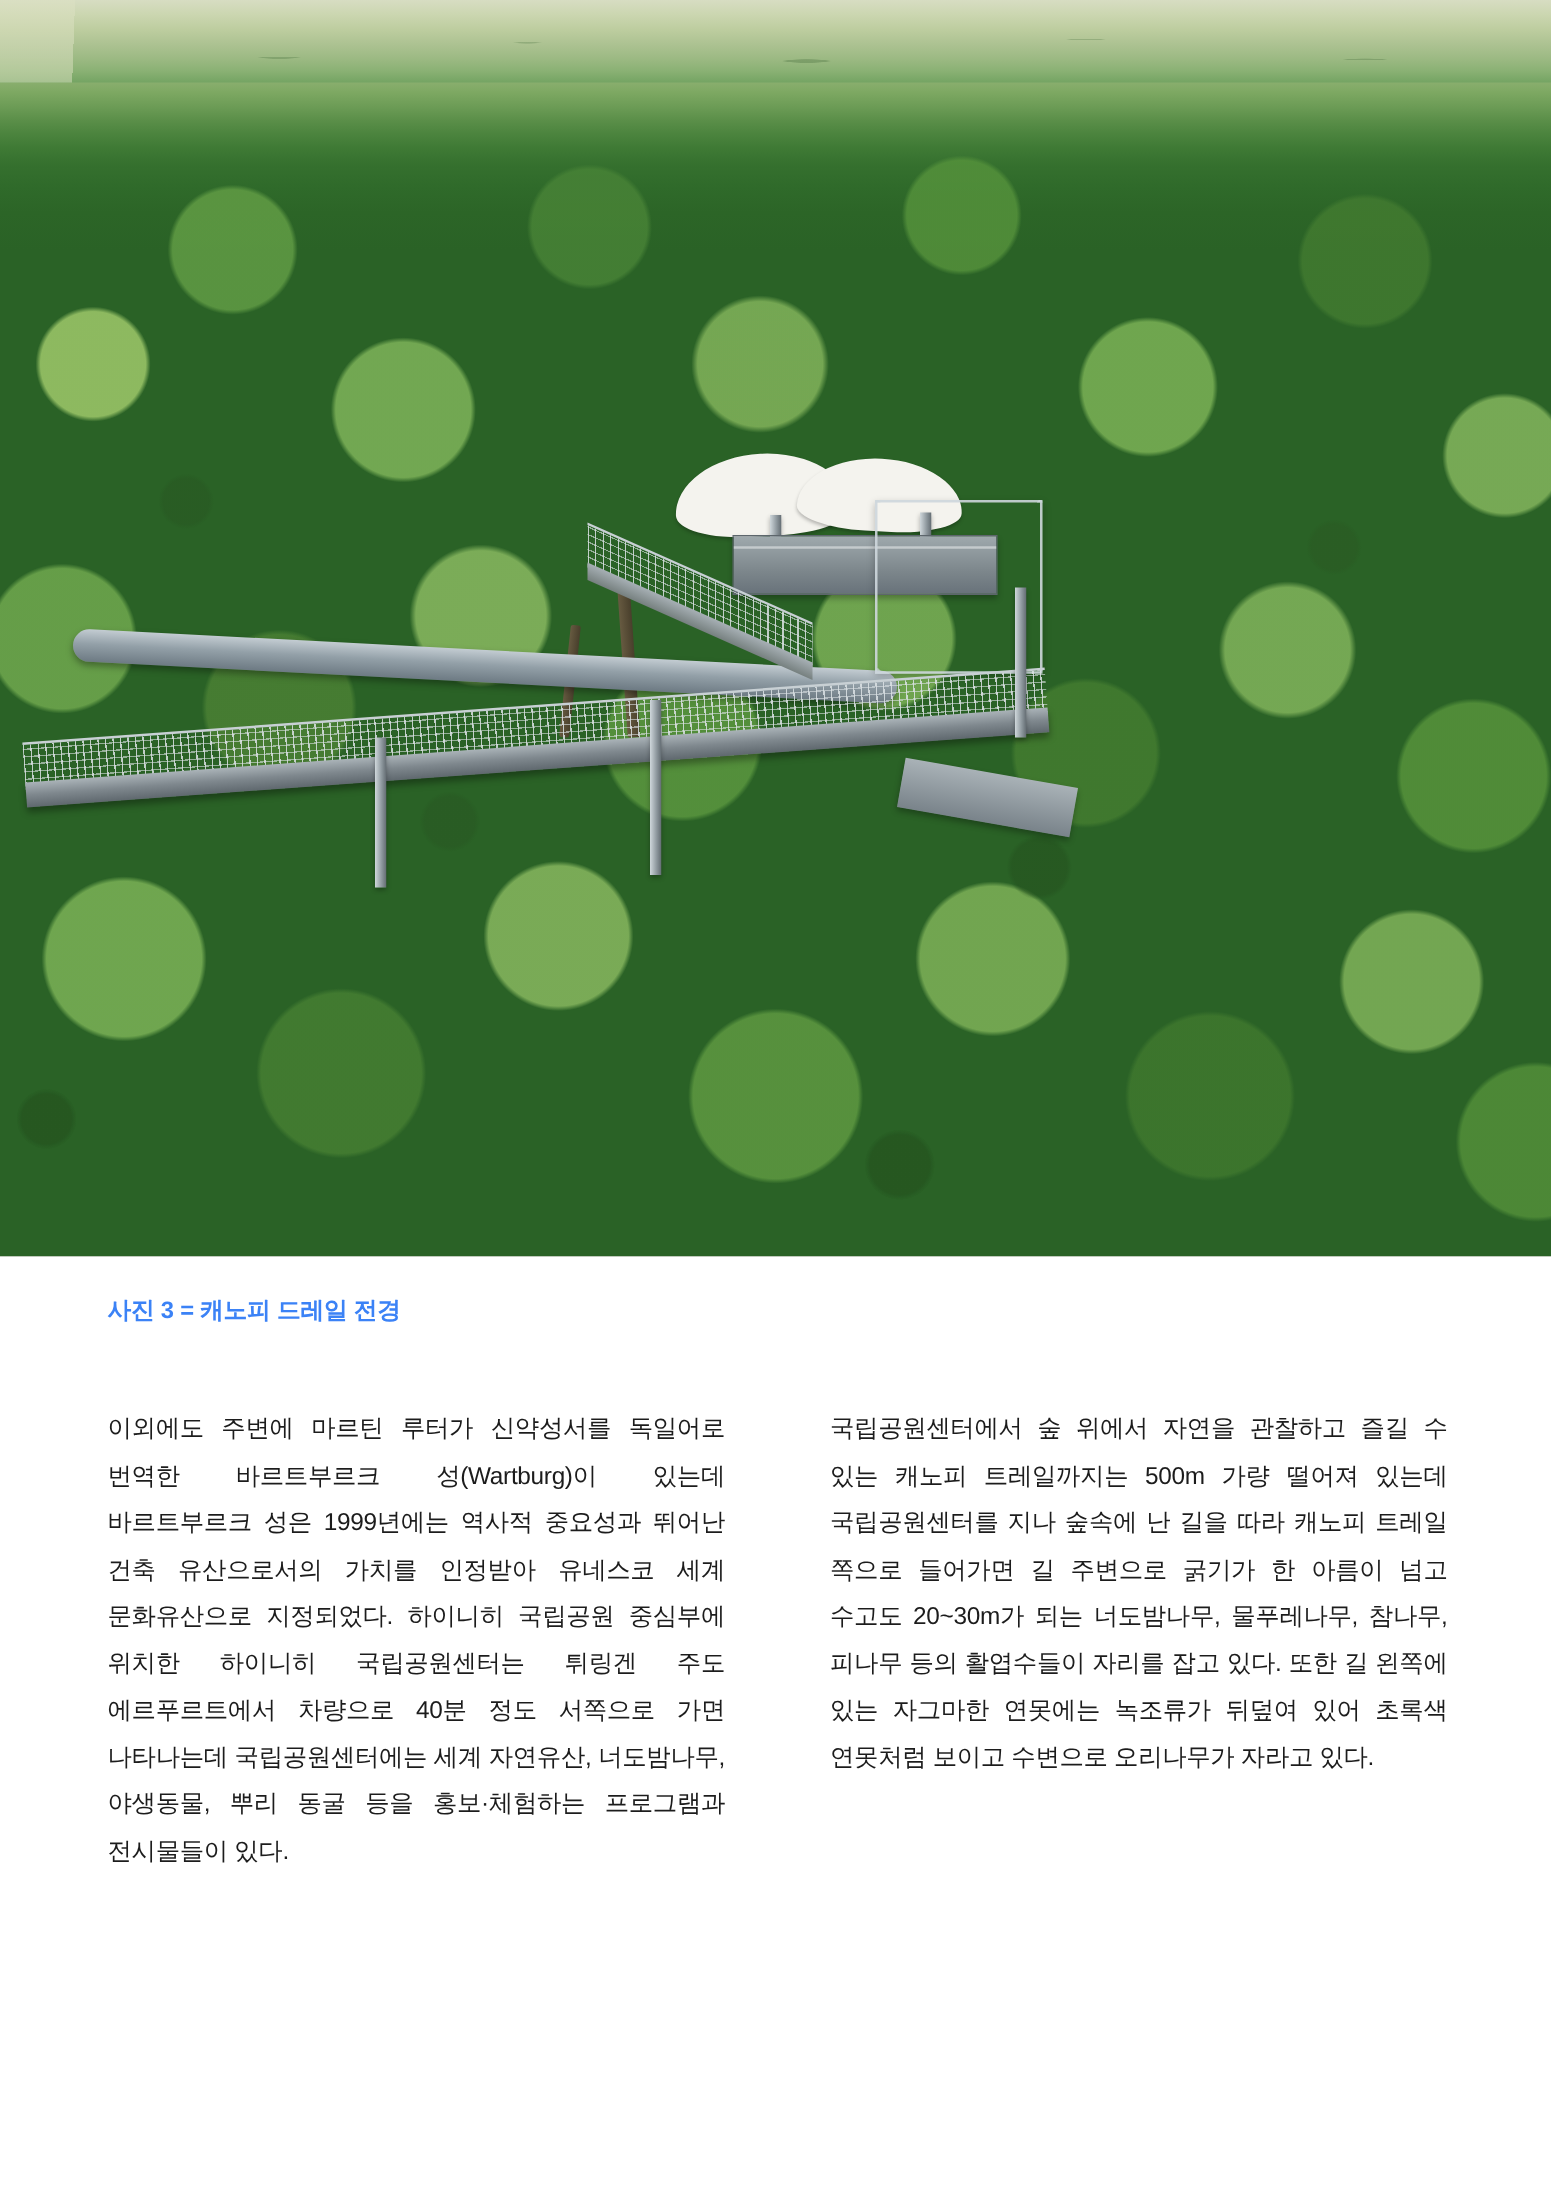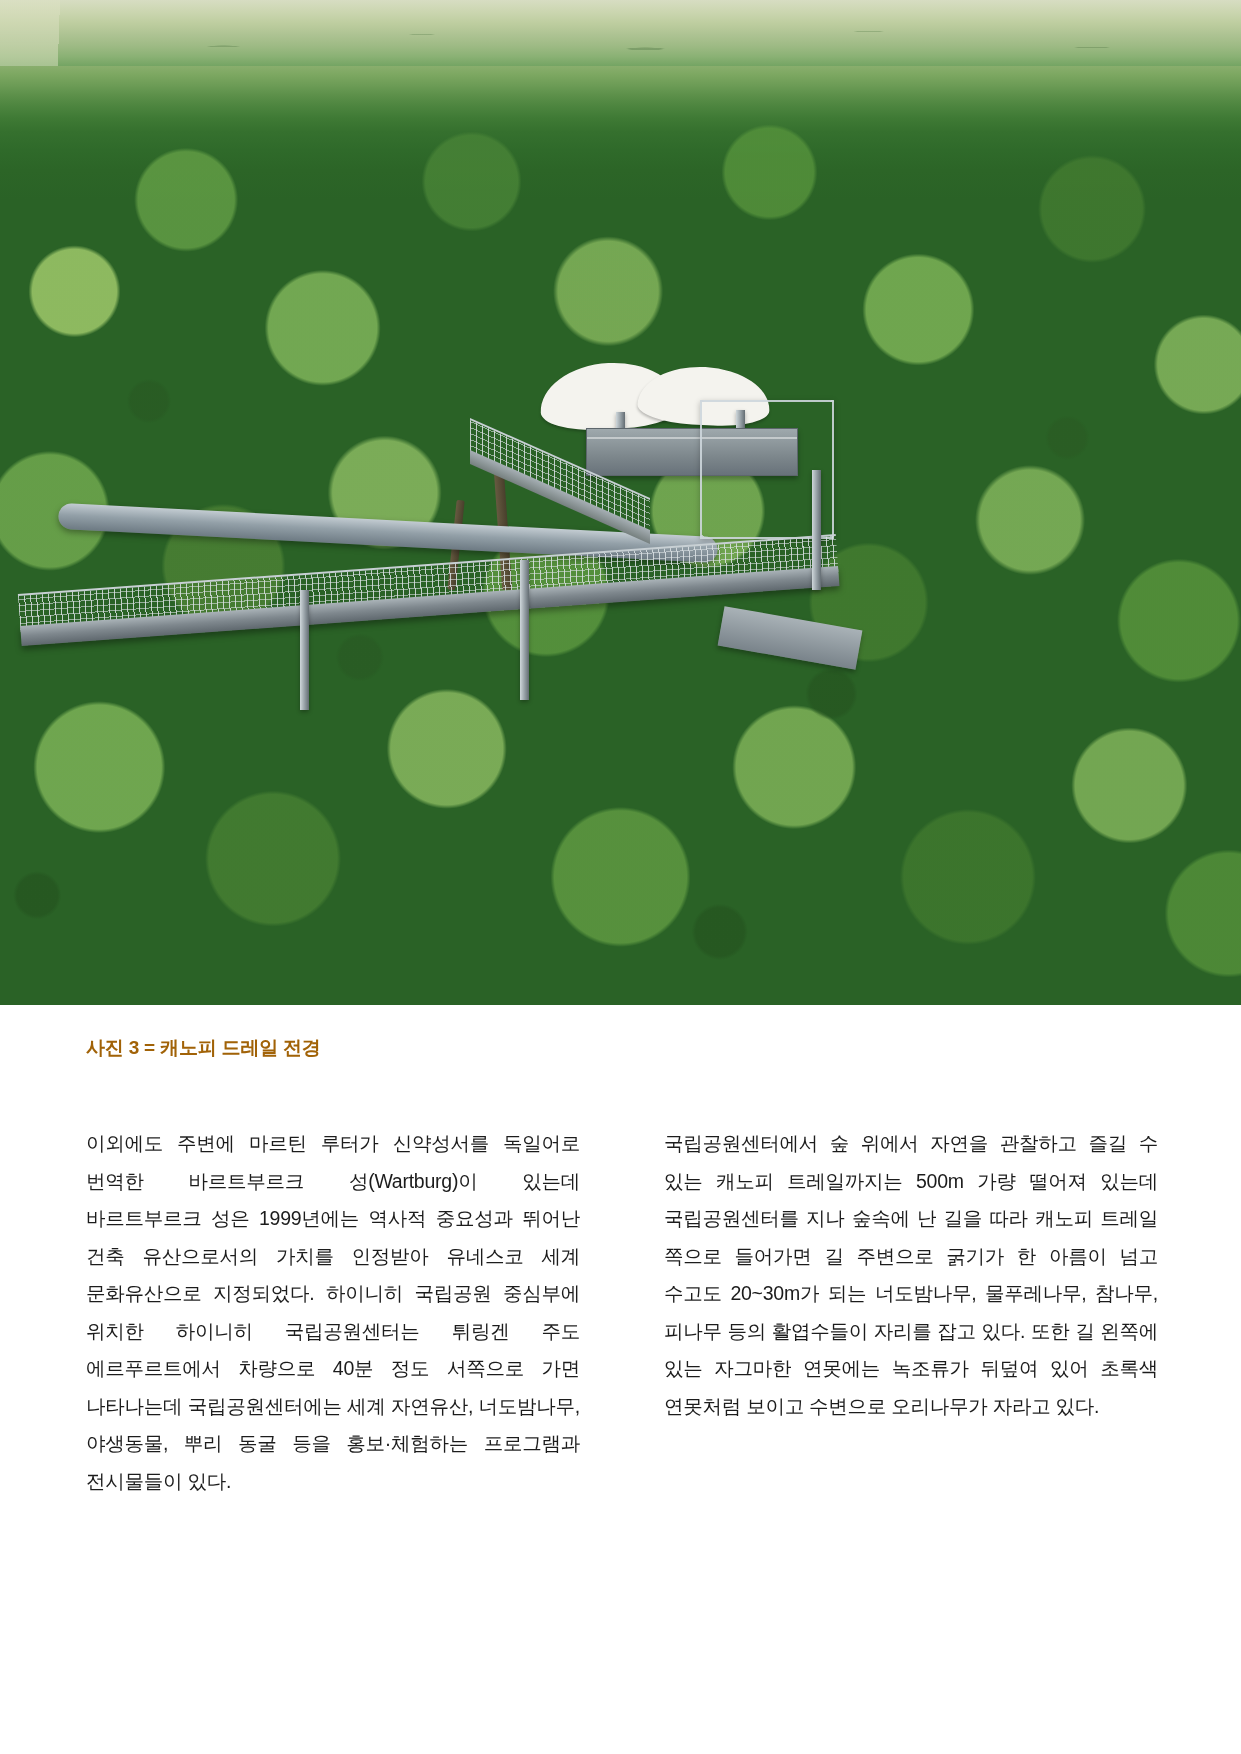--- a/index.html
+++ b/index.html
@@ -224,21 +224,21 @@
   }
 
   
   .caption {
     position: absolute;
     left: 86px;
     top: 1035px;
     font-size: 19px;
     font-weight: bold;
     letter-spacing: -0.2px;
-    color: #a16207;
+    color: #3b82f6;
   }
 
   
   .columns {
     position: absolute;
     left: 86px;
     top: 1125px;
     width: 1072px;
     display: flex;
     gap: 84px;

